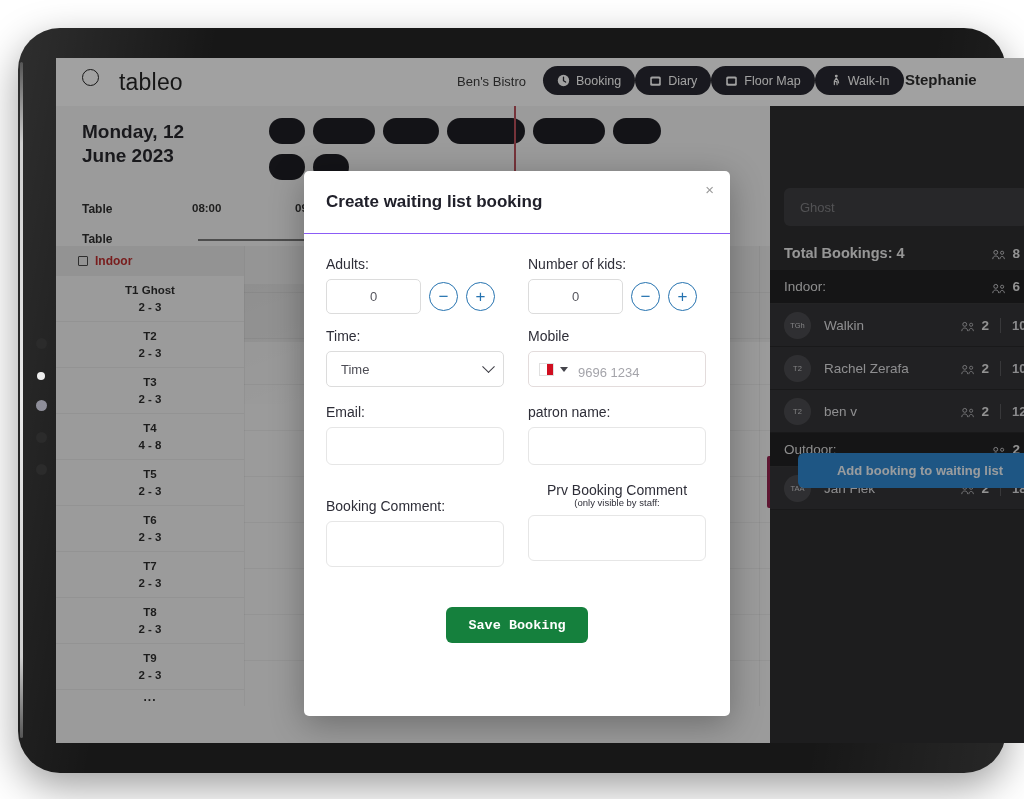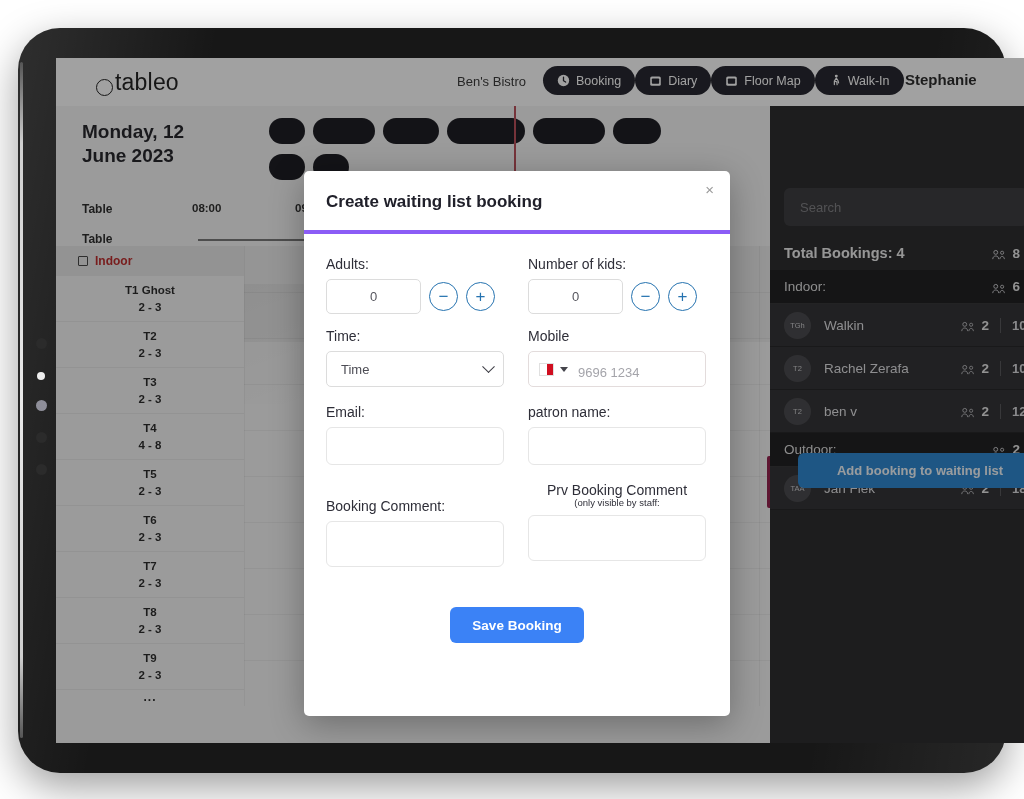--- a/index.html
+++ b/index.html
@@ -58,21 +58,21 @@
     width: 986px; height: 685px;
     background: #f2f2f2;
   }
 
   
   #topnav {
     position: absolute; left: 0; top: 0; width: 986px; height: 48px;
     background: #ffffff;
     display: flex; align-items: center;
   }
-  #logo-wrap { display: flex; align-items: flex-end; gap: 2px; padding-left: 40px; }
+  #logo-wrap { display: flex; align-items: flex-start; gap: 20px; padding-left: 26px; }
   #logo-ring {
     width: 17px; height: 17px; border: 1.6px solid #111; border-radius: 50%;
   }
   #logo-text {
     font-size: 23px; letter-spacing: 0.2px; color: #101010; font-weight: 400;
   }
   #venue-name {
     position: absolute; left: 401px; top: 16px;
     font-size: 13px; color: #2b2b2b;
   }
@@ -262,21 +262,21 @@
   #modal {
     position: absolute; left: 248px; top: 113px;
     width: 426px; height: 545px;
     background: #ffffff;
     border-radius: 5px;
     box-shadow: 0 8px 34px rgba(0,0,0,0.30);
     overflow: hidden;
   }
   #modal-header {
     position: relative; height: 63px;
-    border-bottom: 4px solid #8b5cf6;
+    border-bottom: 1px solid #8b5cf6;
   }
   #modal-title {
     position: absolute; left: 22px; top: 21px;
     font-size: 17px; font-weight: 700; color: #20202a;
   }
   #modal-close {
     position: absolute; right: 16px; top: 11px;
     font-size: 15px; color: #9b9b9b; line-height: 1;
   }
   #modal-body { padding: 22px 22px 0 22px; }
@@ -340,24 +340,24 @@
     border: 1px solid #e6e6e6; border-radius: 6px; background: #fff;
   }
   .text-area {
     width: 178px; height: 46px;
     border: 1px solid #e6e6e6; border-radius: 6px; background: #fff;
   }
   .gap-a { margin-top: 14px; }
   .gap-b { margin-top: 17px; }
   #save-row { display: flex; justify-content: center; margin-top: 40px; }
   #save-btn {
-    background: #3b82f6; color: #ffffff;
+    background: #15803d; color: #ffffff;
     border-radius: 6px; height: 36px; padding: 0 22px;
     display: flex; align-items: center; justify-content: center;
-    font-size: 13.5px; font-weight: 700;
+    font-size: 13.5px; font-weight: 700; font-family: Liberation Mono, monospace;
   }
 </style>
 </head>
 <body>
 
 <div id="device-frame">
   <div id="device-bezel-sheen"></div>
   <div id="device-edge-left"></div>
   <div id="device-edge-right"></div>
   <div class="bezel-dot" style="top:310px"></div>
@@ -509,21 +509,21 @@
           </div>
           <div class="table-cell">
             <span>T9</span>
             <span class="cap">2 - 3</span>
           </div>
           <div id="table-ellipsis">...</div>
         </div>
 
         <div id="right-panel">
           <div id="search-box">
-            <span id="search-placeholder">Search</span>
+            <span id="search-placeholder">Ghost</span>
           </div>
 
           <div id="total-row">
             <span id="total-label">Total Bookings: 4</span>
             <span class="pax">
               <span class="pax-ico">
                 <svg viewBox="0 0 20 15" width="15" height="12">
                     <circle cx="5" cy="4" r="2.6" fill="none" stroke="#c9c9cd" stroke-width="1.3"></circle>
                     <circle cx="13.5" cy="4.5" r="2.1" fill="none" stroke="#c9c9cd" stroke-width="1.2"></circle>
                     <path d="M1 13c0-2.6 1.9-4.2 4-4.2s4 1.6 4 4.2" fill="none" stroke="#c9c9cd" stroke-width="1.3"></path>

